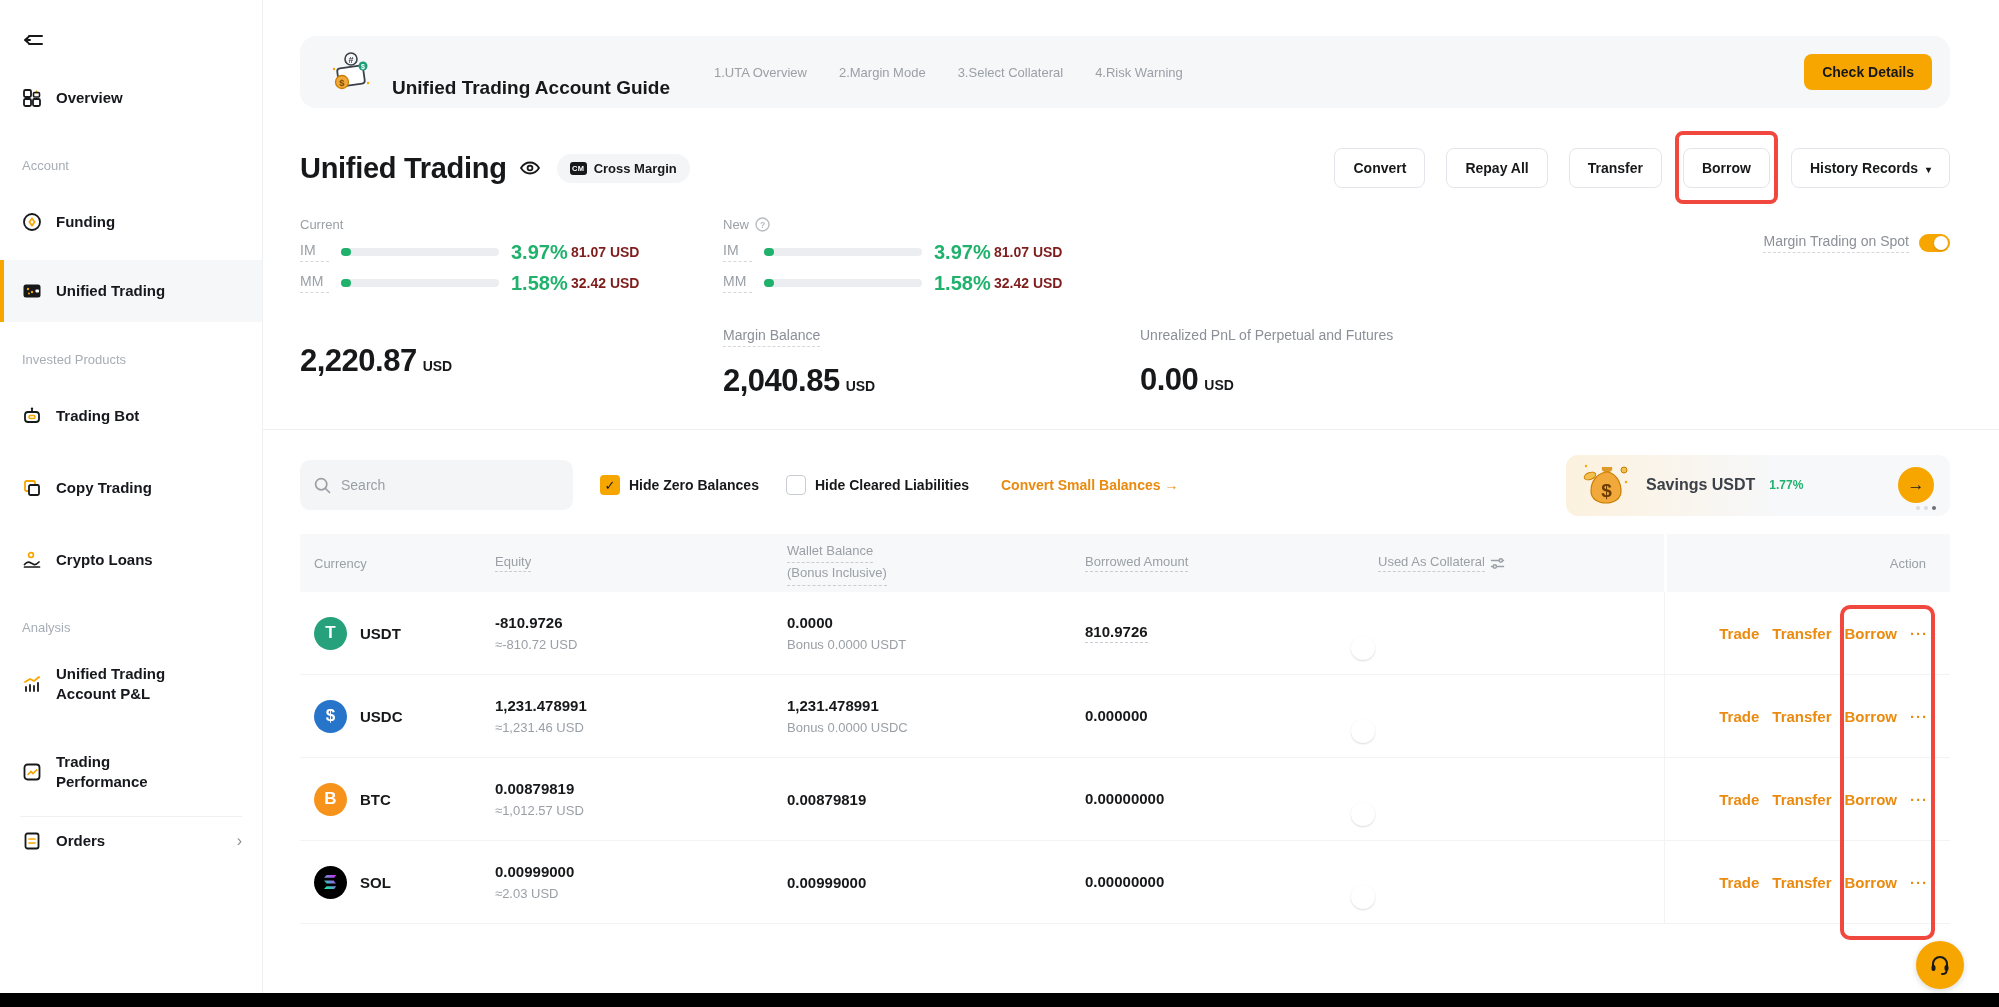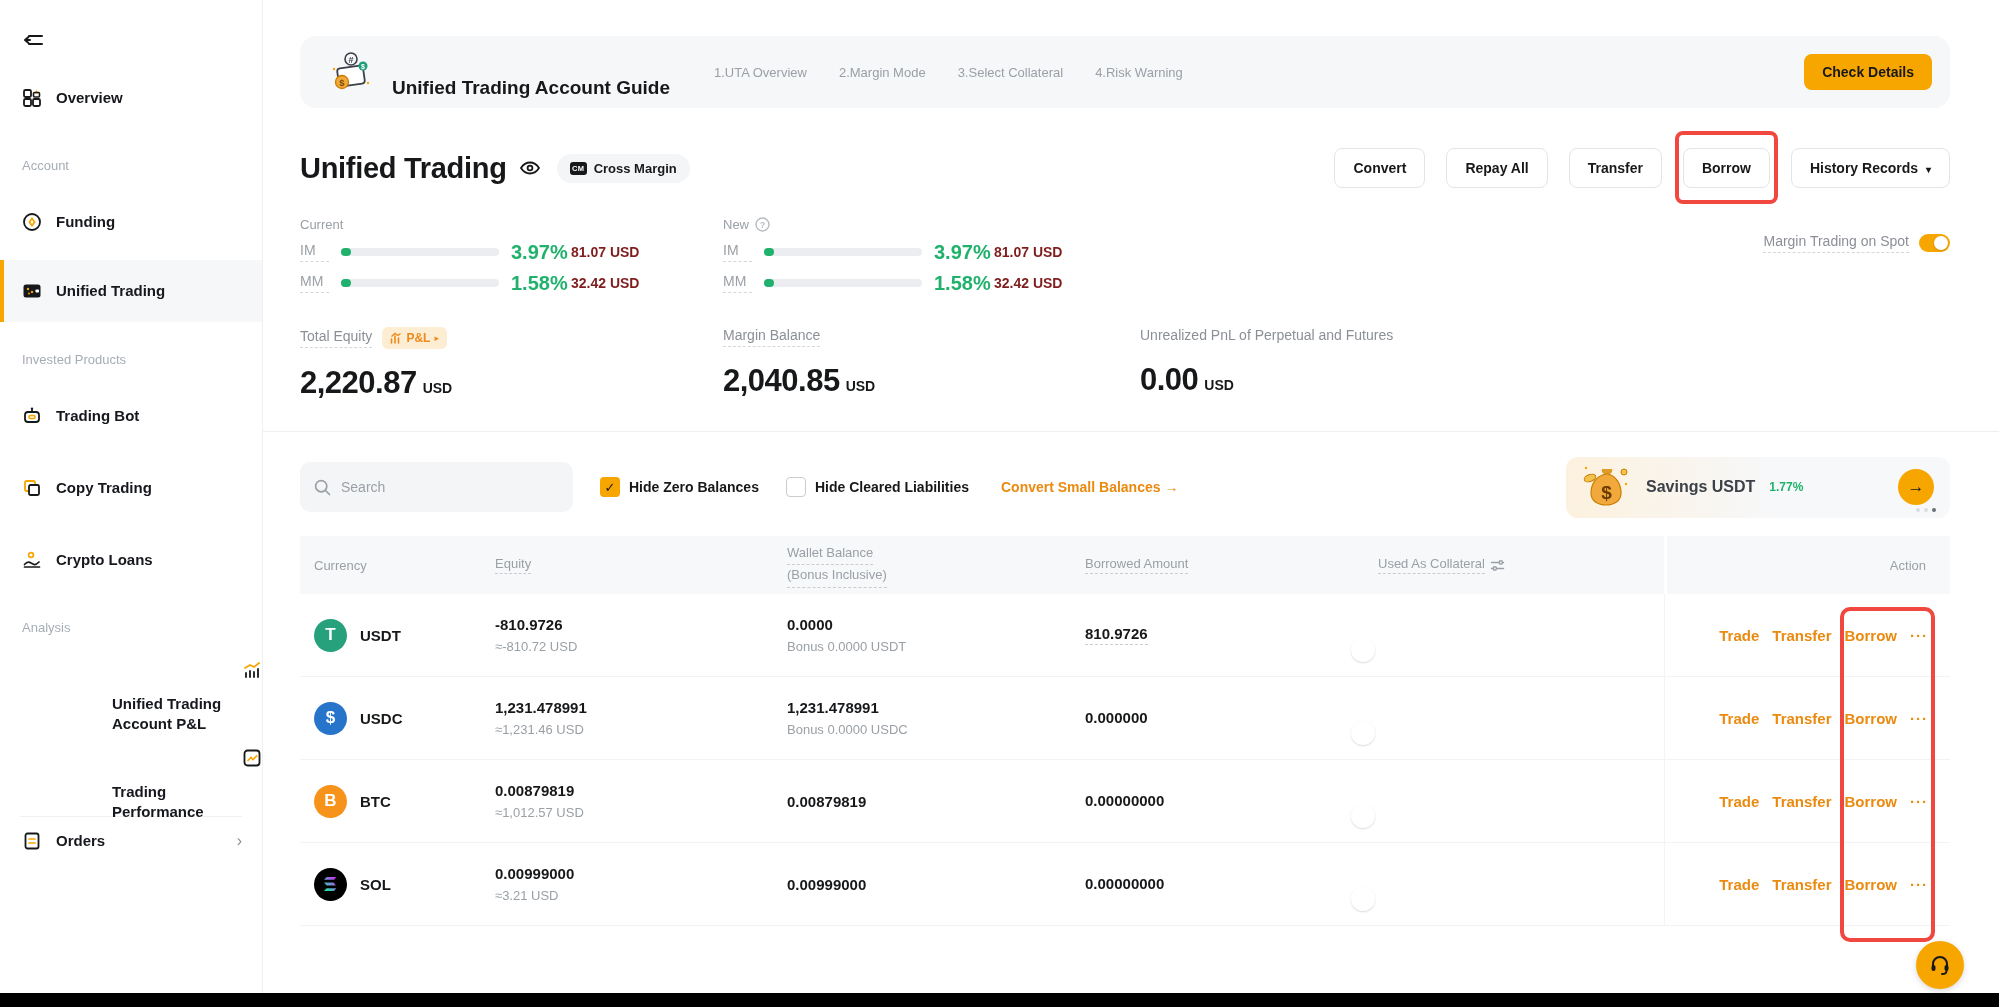--- a/index.html
+++ b/index.html
@@ -8,21 +8,21 @@
   .app { position:relative; width:1999px; height:1007px; background:#fff; overflow:hidden; }
 
   
   .sidebar { position:absolute; left:0; top:0; width:263px; height:993px; background:#fff; border-right:1px solid #eef0f2; }
   .collapse-btn { margin:28px 0 0 22px; width:24px; height:24px; cursor:pointer; }
   .side-item { display:flex; align-items:center; gap:14px; padding-left:22px; height:24px; font-size:15px; font-weight:600; color:#16181d; cursor:pointer; }
   .side-item .lbl { line-height:1.35; }
   .side-label { padding-left:22px; font-size:13px; color:#a7adb5; height:16px; }
   .mt34{margin-top:34px;} .mt48{margin-top:48px;} .mt36{margin-top:36px;} .mt30{margin-top:30px;} .mt24{margin-top:24px;} .mt40{margin-top:40px;} .mt12{margin-top:12px;}
   .side-item.active { margin-top:26px; height:62px; background:#f6f7f9; border-left:4px solid #f7a600; padding-left:18px; }
-  .side-item.two-line { height:48px; align-items:flex-end;flex-direction:column; }
+  .side-item.two-line { height:48px; align-items:center; }
   .side-item.two-line .lbl { width:150px; }
   .side-divider { margin:20px 20px 0 20px; height:1px; background:#eef0f2; }
   .side-item .chev { margin-left:auto; margin-right:20px; color:#8b8f97; font-size:16px; font-weight:400; }
   .sicon { width:20px; height:20px; flex:0 0 20px; }
 
   
   .main { position:absolute; left:263px; top:0; right:0; bottom:0; padding:0 49px 0 37px; }
 
   .banner { margin-top:36px; height:72px; background:#f6f7f9; border-radius:16px; display:flex; align-items:center; padding:0 18px 0 28px; }
   .banner-title { font-size:19px; font-weight:800; margin-left:18px;margin-top:32px; }
@@ -338,31 +338,20 @@
       <div class="spot-toggle">
         <span class="lbl">Margin Trading on Spot</span>
         <span class="toggle sm tgl-on">
             <span class="knob"></span>
           </span>
       </div>
     </div>
 
     <div class="summary-row">
       <div class="stat">
-        <div class="stat-label">
-          <span class="lbl">Total Equity</span>
-          <span class="pnl-badge">
-            <svg width="12" height="12" viewBox="0 0 12 12">
-                <path d="M1.5 11V7M5 11V4M8.5 11V6" stroke="#ee8a1d" stroke-width="1.6" stroke-linecap="round"></path>
-                <path d="M1.5 4.5L5 1.5l3 2 2.5-2" stroke="#ee8a1d" stroke-width="1.4" fill="none"></path>
-              </svg>
-            <span>P&amp;L</span>
-            <span class="pc">▸</span>
-          </span>
-        </div>
         <div class="stat-value"><span>2,220.87</span><span class="unit">USD</span></div>
       </div>
       <div class="stat w2">
         <div class="stat-label">
             <span class="lbl">Margin Balance</span>
           </div>
         <div class="stat-value"><span>2,040.85</span><span class="unit">USD</span></div>
       </div>
       <div class="stat">
         <div class="stat-label">
@@ -530,21 +519,21 @@
                       <stop offset="1" stop-color="#dc1fff"></stop>
                     </linearGradient>
                   </defs>
                 <path d="M3 0h11l-2.5 2.8H0z M0 5.6h11l2.5 2.8H3z M3 11.2h11L11.5 14H0z" fill="url(#solg)" transform="translate(1,0) scale(0.88,1)"></path>
               </svg>
             </span>
             <span class="coin-sym">SOL</span>
           </div>
           <div>
             <div class="vmain">0.00999000</div>
-            <div class="vsub">≈3.21 USD</div>
+            <div class="vsub">≈2.03 USD</div>
           </div>
           <div>
             <div class="vmain">0.00999000</div>
           </div>
           <div><span class="vmain">0.00000000</span></div>
           <div>
             <span class="toggle tgl-on"><span class="knob"></span></span>
           </div>
           <div class="c-action-b">
             <span class="alink">Trade</span>

